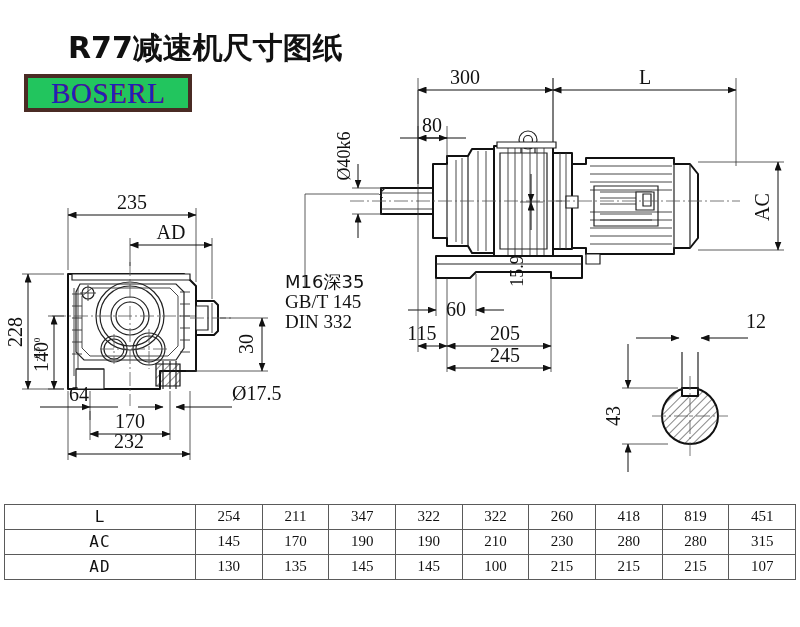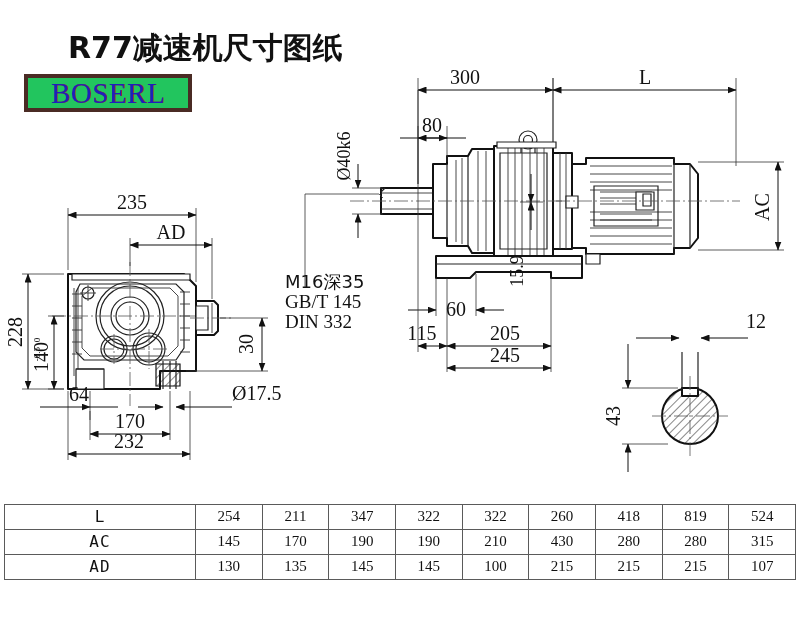--- a/index.html
+++ b/index.html
@@ -399,30 +399,30 @@
         <tr>
           <td class="rowlabel rl">L</td>
           <td class="val">254</td>
           <td class="val">211</td>
           <td class="val">347</td>
           <td class="val">322</td>
           <td class="val">322</td>
           <td class="val">260</td>
           <td class="val">418</td>
           <td class="val">819</td>
-          <td class="val">524</td>
+          <td class="val">451</td>
         </tr>
         <tr>
           <td class="rowlabel rl">AC</td>
           <td class="val">145</td>
           <td class="val">170</td>
           <td class="val">190</td>
           <td class="val">190</td>
           <td class="val">210</td>
-          <td class="val">430</td>
+          <td class="val">230</td>
           <td class="val">280</td>
           <td class="val">280</td>
           <td class="val">315</td>
         </tr>
         <tr>
           <td class="rowlabel rl">AD</td>
           <td class="val">130</td>
           <td class="val">135</td>
           <td class="val">145</td>
           <td class="val">145</td>

